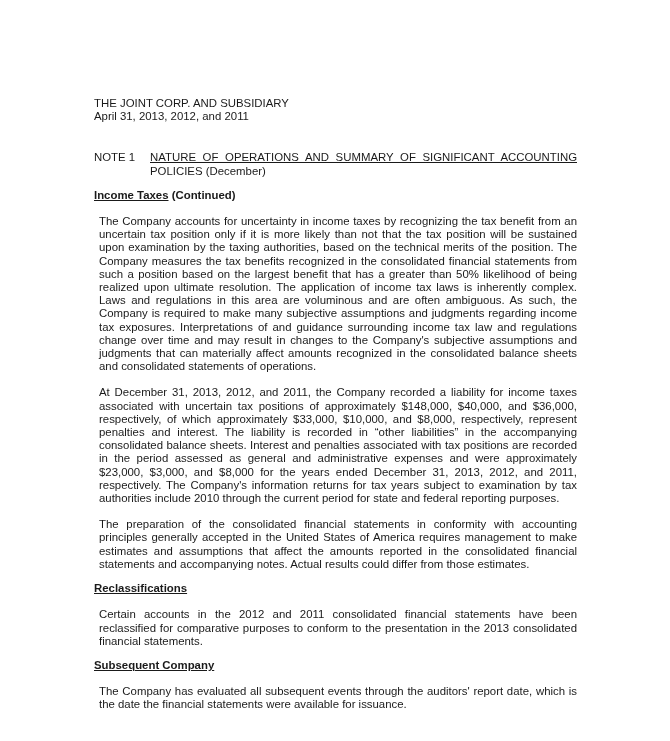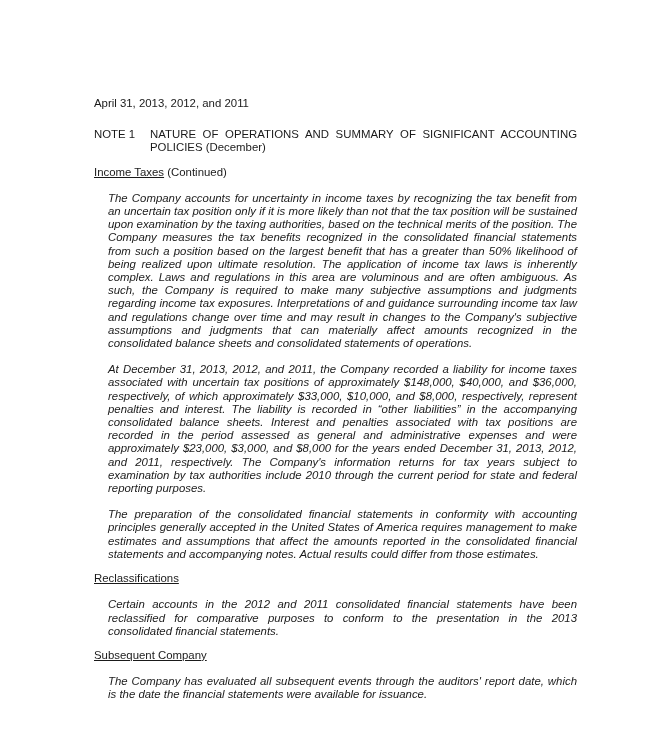--- a/index.html
+++ b/index.html
@@ -22,53 +22,55 @@
       width: 483px;
       font-size: 11.4px;
       line-height: 13.2px;
     }
     .header-line {
       display: block;
       white-space: nowrap;
     }
     .note-heading {
       display: flex;
-      margin-top: 18px;
+      margin-top: 28px;
     }
     .note-num {
       width: 56px;
       flex: 0 0 56px;
     }
     .note-title {
       flex: 1;
       text-align: justify;
       text-align-last: left;
     }
     .note-title .l1 {
       display: block;
       text-align: justify;
       text-align-last: justify;
+      text-decoration: underline;
     }
     .section-heading {
       margin-top: 11px;
+      font-weight: bold;
     }
     .section-heading .u {
       text-decoration: underline;
     }
     p.body {
-      margin: 13px 0 0 14px;
+      margin: 13px 0 0 5px;
       text-align: justify;
-      font-style: italic;
     }
   </style>
 </head>
 <body>
 
 <div class="page">
   <div>
+    <span class="header-line">THE JOINT CORP. AND SUBSIDIARY</span>
     <span class="header-line">April 31, 2013, 2012, and 2011</span>
   </div>
 
   <div class="note-heading">
     <span class="note-num">NOTE 1</span>
     <span class="note-title">
       <span class="l1">NATURE OF OPERATIONS AND SUMMARY OF SIGNIFICANT ACCOUNTING</span>
       <span>POLICIES (December)</span>
     </span>
   </div>

